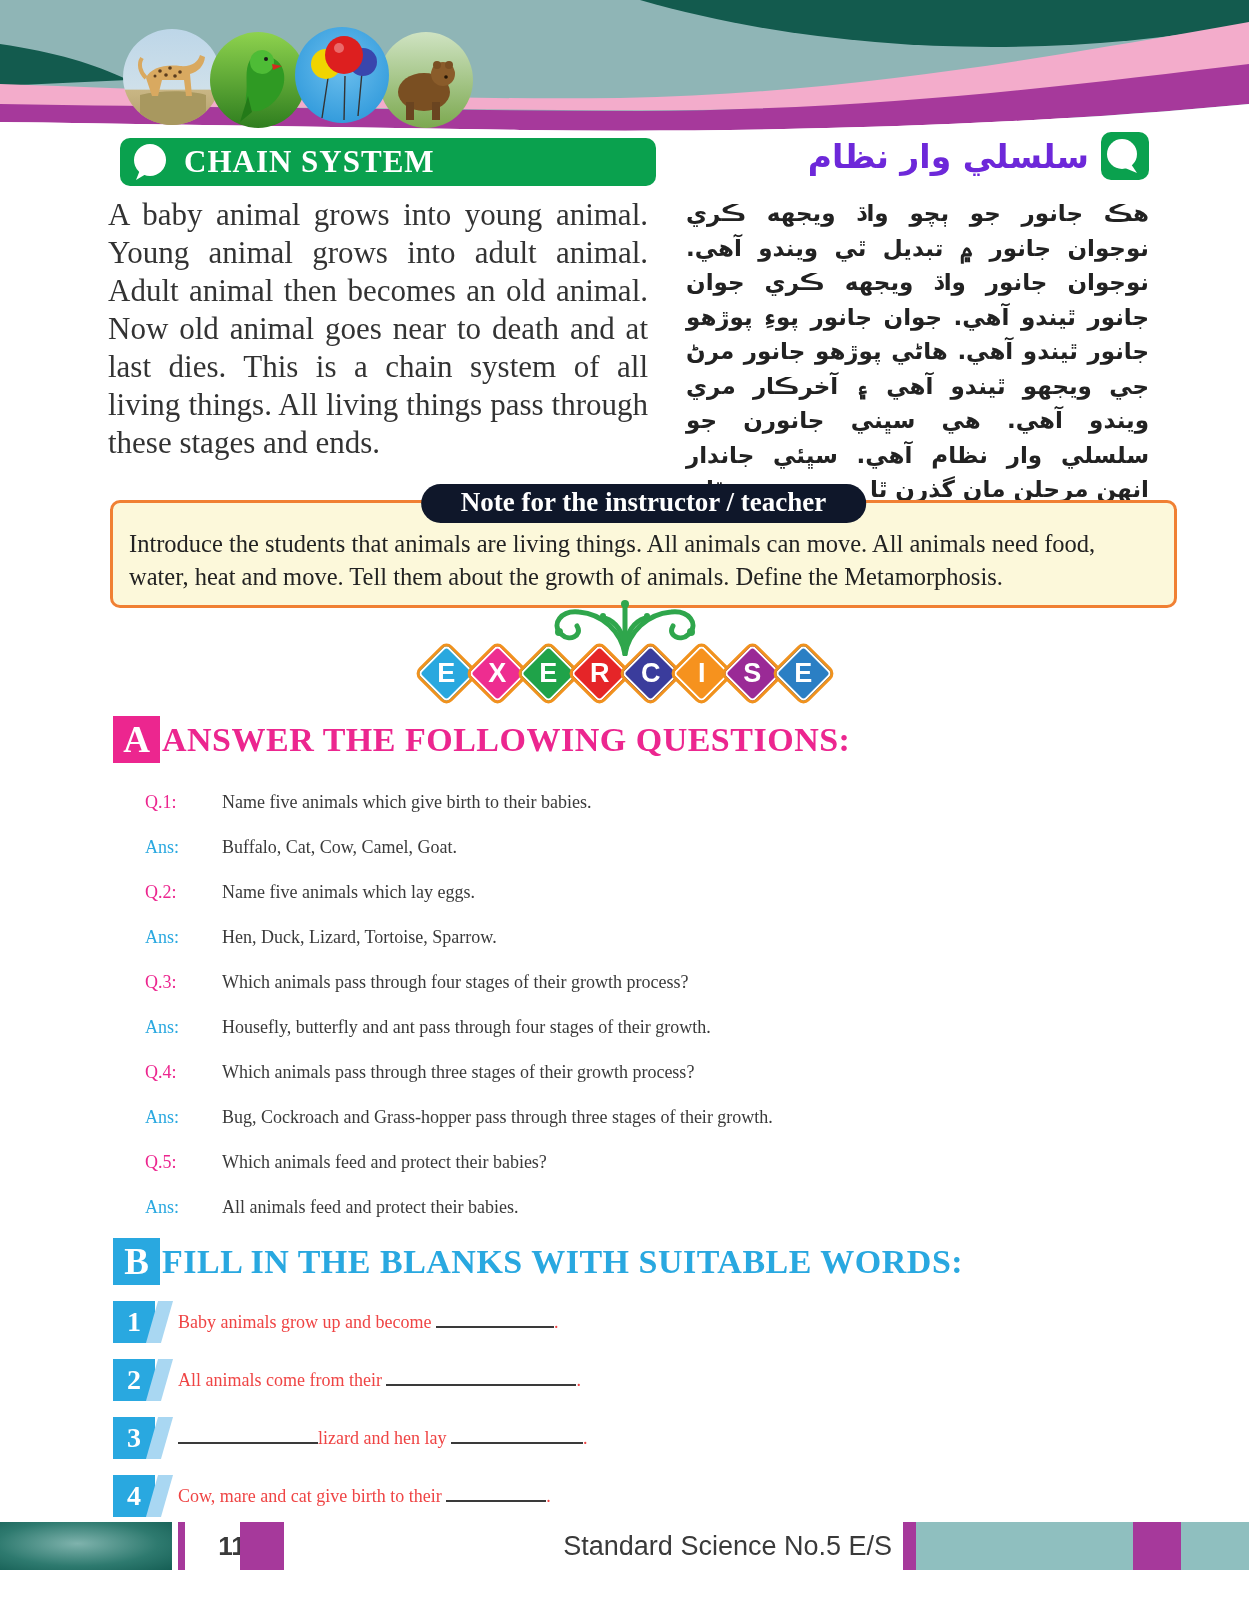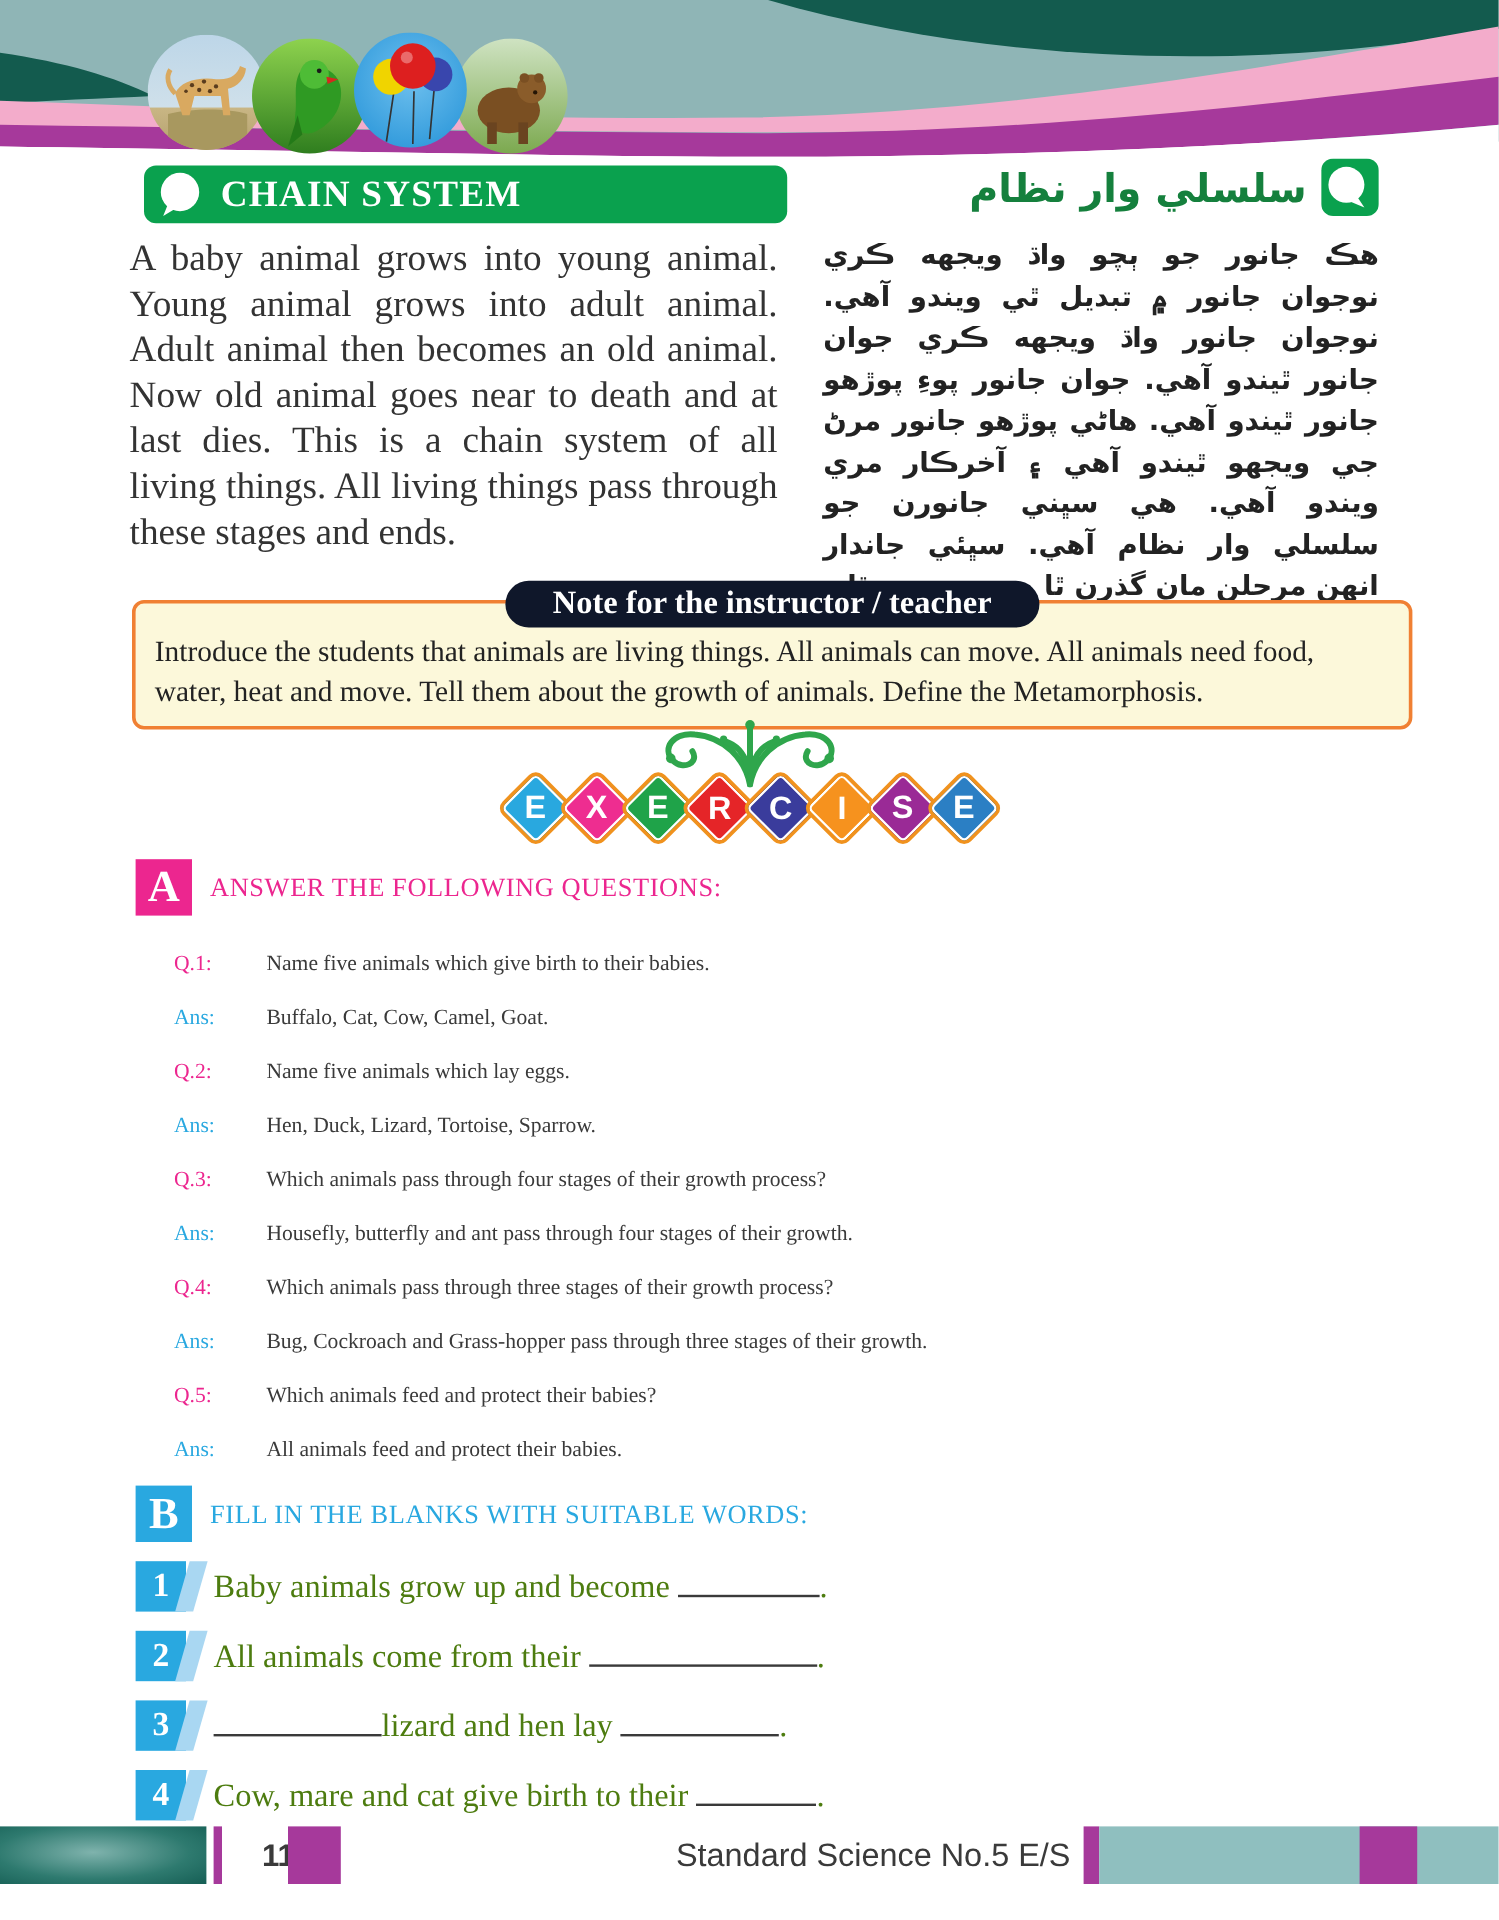--- a/index.html
+++ b/index.html
@@ -9,21 +9,21 @@
   
   .header-svg{position:absolute;top:0;left:0;}
 
   
   .banner-row{position:absolute;top:138px;left:108px;right:100px;height:52px;}
   .chain-banner{position:absolute;left:12px;top:0;width:536px;height:48px;background:#0AA14E;
        border-radius:10px;display:flex;align-items:center;}
   .bubble-icon{margin-left:10px;display:flex;}
   .chain-title{color:#fff;font-weight:bold;font-size:31px;letter-spacing:1px;margin-left:16px;}
   .sindhi-wrap{position:absolute;right:0;top:-6px;display:flex;align-items:center;}
-  .sindhi-title{font-family:"DejaVu Sans",sans-serif;font-weight:bold;font-size:33px;color:#15803d;
+  .sindhi-title{font-family:"DejaVu Sans",sans-serif;font-weight:bold;font-size:33px;color:#6d28d9;
        margin-right:12px;direction:rtl;}
   .sindhi-icon{display:flex;}
 
   
   .columns{position:absolute;top:196px;left:108px;width:1041px;display:flex;gap:38px;}
   .english-para{width:540px;margin:0;font-size:31px;line-height:38px;text-align:justify;color:#333;}
   .sindhi-para{flex:1;margin:0;direction:rtl;font-family:"DejaVu Sans",sans-serif;font-weight:bold;
        font-size:23px;line-height:34.5px;text-align:justify;color:#222;}
 
   
@@ -41,21 +41,21 @@
   .diamond{width:41px;height:41px;transform:rotate(45deg);border:3px solid #F0921E;
        border-radius:8px;display:flex;align-items:center;justify-content:center;margin:8px 2px;
        box-shadow:0 0 0 2px #ffffff inset;}
   .diamond span{transform:rotate(-45deg);color:#fff;font-family:"Liberation Sans",sans-serif;
        font-weight:900;font-size:27px;}
 
   
   .section-head{position:absolute;left:113px;display:flex;align-items:center;}
   .sec-marker{width:47px;height:47px;display:flex;align-items:center;justify-content:center;
        color:#fff;font-weight:bold;font-size:37px;}
-  .sec-title{font-weight:normal;font-size:22px;margin-left:15px;letter-spacing:.5px;}
+  .sec-title{font-weight:bold;font-size:34px;margin-left:2px;letter-spacing:.5px;}
   .head-a{top:716px;}
   .head-a .sec-marker{background:#EC268F;}
   .head-a .sec-title{color:#EC268F;}
   .head-b{top:1238px;}
   .head-b .sec-marker{background:#29A8E0;}
   .head-b .sec-title{color:#29A8E0;}
 
   
   .qa-list{position:absolute;top:788px;left:145px;right:80px;}
   .qa-row{display:flex;margin-bottom:16.5px;font-size:18px;line-height:28.5px;}
@@ -65,21 +65,21 @@
   .qa-text{color:#3a3a3a;}
 
   
   .fill-list{position:absolute;top:1300px;left:113px;right:80px;}
   .fill-row{display:flex;align-items:center;height:44px;margin-bottom:14px;}
   .num-badge{position:relative;width:42px;height:42px;background:#29A8E0;color:#fff;
        display:flex;align-items:center;justify-content:center;font-weight:bold;font-size:28px;
        flex:none;z-index:1;}
   .num-badge::after{content:"";position:absolute;top:0;right:-12px;width:15px;height:42px;
        background:#A9D7F2;transform:skewX(-16deg);z-index:-1;}
-  .fill-text{margin-left:23px;font-size:27px;color:#4d7c0f;}
+  .fill-text{margin-left:23px;font-size:18px;color:#ef4444;}
   .blank{display:inline-block;border-bottom:2px solid #3a3a3a;height:0.85em;vertical-align:baseline;}
 
   
   .footer{position:absolute;top:1522px;left:0;width:1249px;height:48px;
        font-family:"Liberation Sans",sans-serif;}
   .f-teal-left{position:absolute;left:0;top:0;width:172px;height:48px;
        background:radial-gradient(ellipse at 45% 45%,#7fb3ad 0%,#2e7a6f 60%,#155e54 100%);}
   .f-stripe1{position:absolute;left:178px;top:0;width:7px;height:48px;background:#A6399B;}
   .f-page{position:absolute;left:210px;top:0;width:44px;height:48px;display:flex;
        align-items:center;justify-content:center;font-weight:bold;font-size:26px;color:#3a3a3a;}

